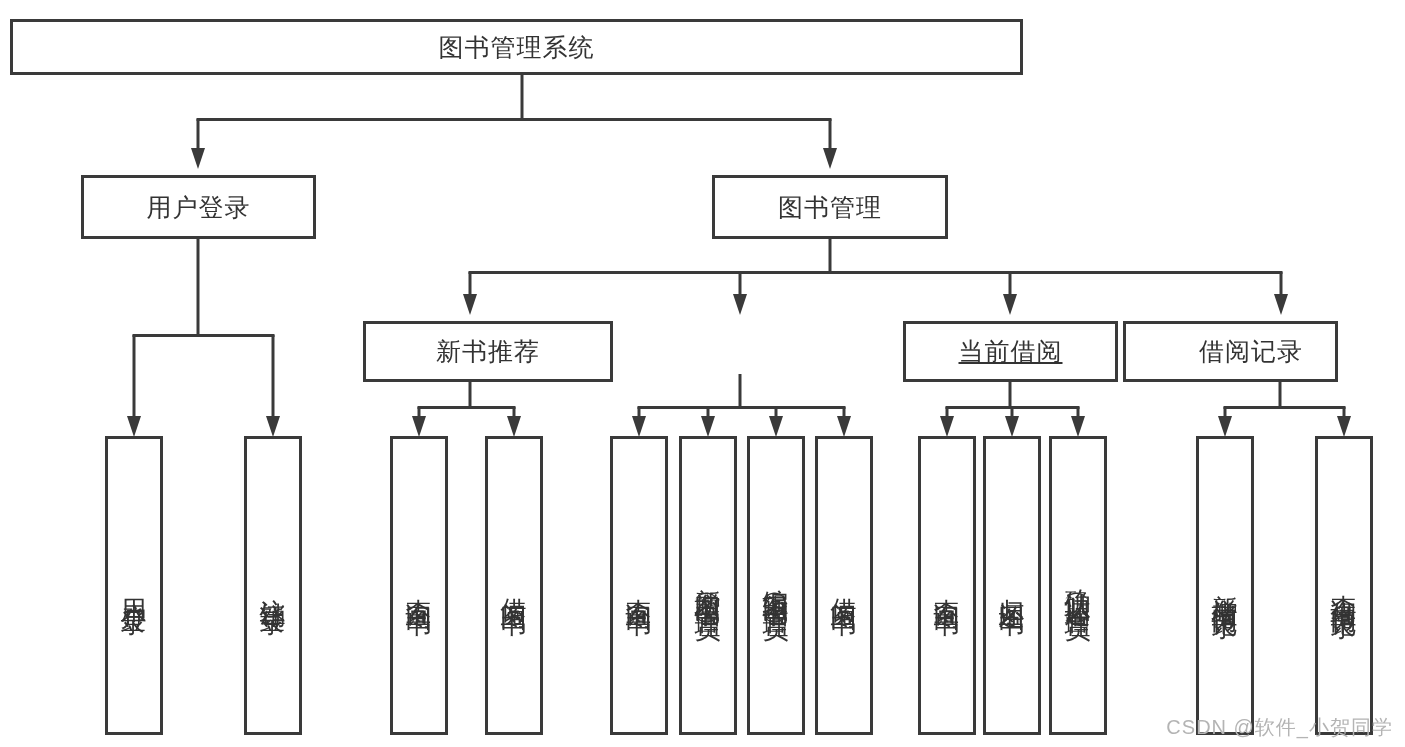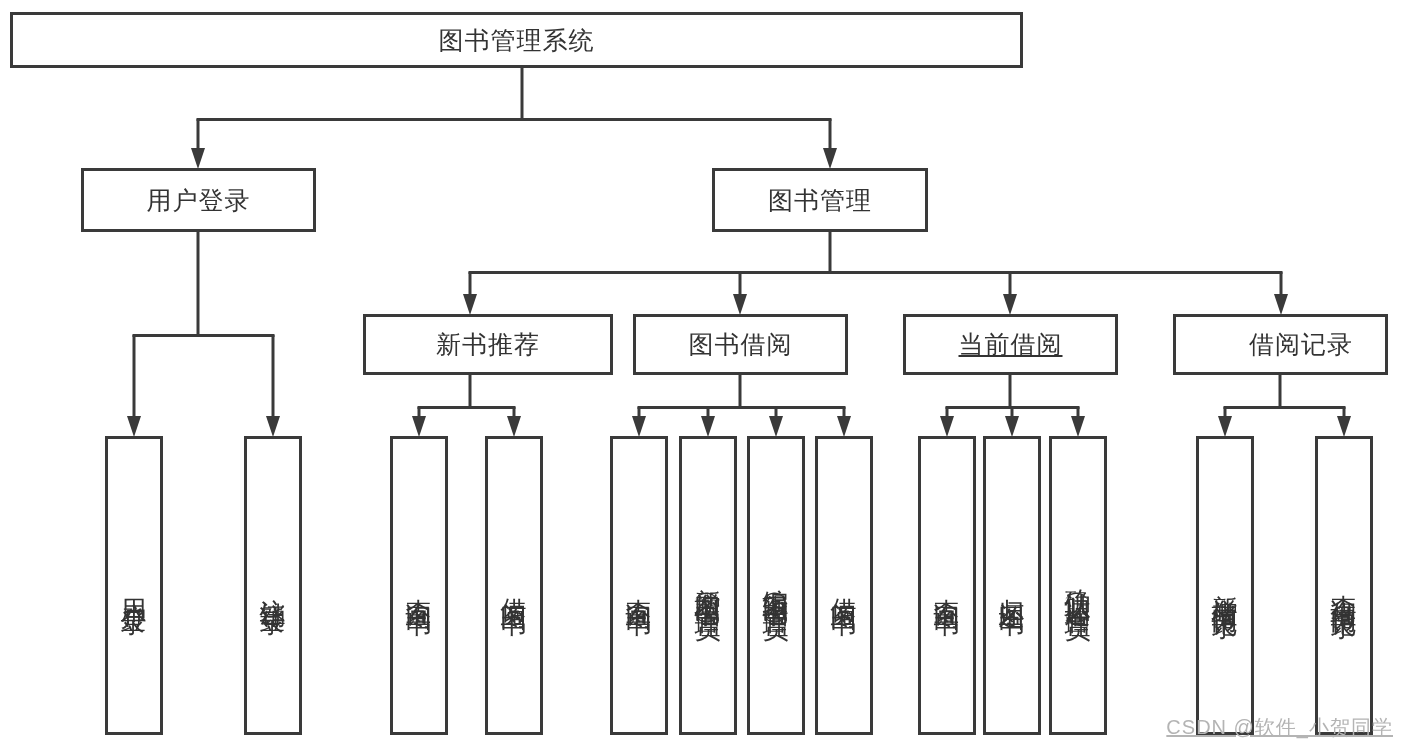--- a/index.html
+++ b/index.html
@@ -14,38 +14,37 @@
   .box{
     position:absolute;
     box-sizing:border-box;
     border:3px solid #3a3a3a;
     background:#fff;
     display:flex;
     align-items:center;
     justify-content:center;
     color:#333;
   }
-  .h-box{font-size:25px;letter-spacing:1px;white-space:nowrap;}
+  .h-box{font-size:25px;letter-spacing:1px;white-space:nowrap;margin-top:7px;}
   .v-box{
     writing-mode:vertical-rl;
     text-orientation:mixed;
     font-size:26px;
     letter-spacing:4px;
     line-height:1;
   }
   .watermark{
     position:absolute;
     right:12px;
     bottom:6px;
     font-size:20px;
     color:#b4b4b4;
     letter-spacing:1px;
     z-index:5;
     white-space:nowrap;
-    text-decoration:underline;
   }
 </style>
 </head>
 <body>
 
 <div id="stage">
 
   <svg id="wires" width="1405" height="747" viewBox="0 0 1405 747" aria-hidden="true">
     <g stroke="#3a3a3a" stroke-width="3" fill="none">
 
@@ -112,26 +111,25 @@
       <polygon points="1005,416 1019,416 1012,437"></polygon>
       <polygon points="1071,416 1085,416 1078,437"></polygon>
       <polygon points="1218,416 1232,416 1225,437"></polygon>
       <polygon points="1337,416 1351,416 1344,437"></polygon>
     </g>
   </svg>
 
   <div class="box h-box" style="left:10px;top:12px;width:1013px;height:56px;">图书管理系统</div>
 
   <div class="box h-box" style="left:81px;top:168px;width:235px;height:64px;">用户登录</div>
-  <div class="box h-box" style="left:712px;top:168px;width:216px;height:64px;font-family:Liberation Mono, monospace;">图书管理</div>
+  <div class="box h-box" style="left:712px;top:168px;width:236px;height:64px;font-family:Liberation Mono, monospace;">图书管理</div>
 
   <div class="box h-box" style="left:363px;top:314px;width:250px;height:61px;">新书推荐</div>
-  <div class="box h-box" style="left:633px;top:314px;width:215px;height:61px;">图书借阅</div>
   <div class="box h-box" style="left:903px;top:314px;width:215px;height:61px;text-decoration:underline;">当前借阅</div>
-  <div class="box h-box" style="left:1173px;top:314px;width:215px;height:61px;padding-left:41px;">借阅记录</div>
+  <div class="box h-box" style="left:1123px;top:314px;width:215px;height:61px;padding-left:41px;">借阅记录</div>
 
   <div class="box v-box" style="left:105px;top:436px;width:58px;height:299px;">用户登录</div>
   <div class="box v-box" style="left:244px;top:436px;width:58px;height:299px;">注销登录</div>
 
   <div class="box v-box" style="left:390px;top:436px;width:58px;height:299px;">查询图书</div>
   <div class="box v-box" style="left:485px;top:436px;width:58px;height:299px;">借阅图书</div>
 
   <div class="box v-box" style="left:610px;top:436px;width:58px;height:299px;">查询图书</div>
   <div class="box v-box" style="left:679px;top:436px;width:58px;height:299px;">新增图书（管理员）</div>
   <div class="box v-box" style="left:747px;top:436px;width:58px;height:299px;">编辑图书（管理员）</div>

